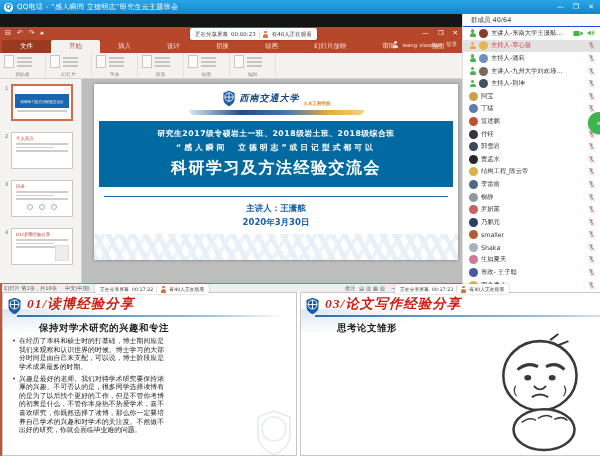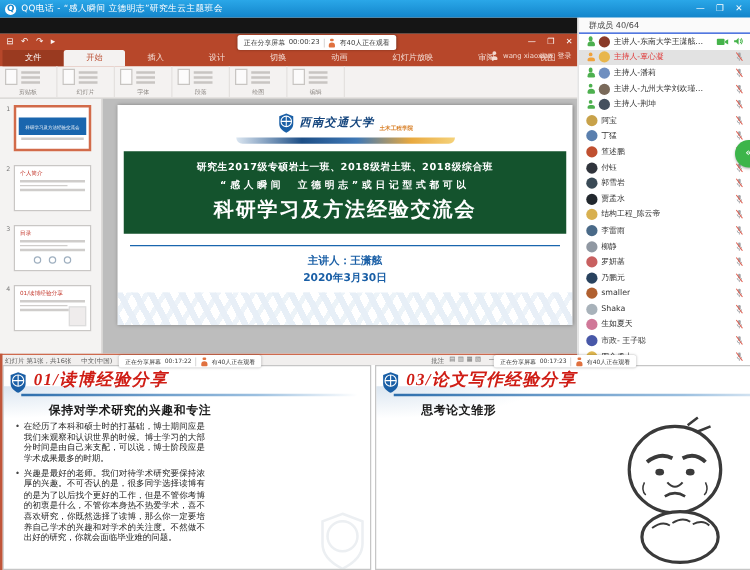--- a/index.html
+++ b/index.html
@@ -52,21 +52,21 @@
 .mt-dots{display:flex;gap:6px;justify-content:center;margin-top:4px}
 .mt-dots i{width:6px;height:6px;border:1px solid #9fb0c0;border-radius:50%}
 .mt-box{position:absolute;right:3px;bottom:3px;width:14px;height:16px;background:#efecec;border:1px solid #ddd}
 
 
 .slide{position:absolute;left:94px;top:5px;width:364px;height:176px;background:#fff;box-shadow:0 0 3px rgba(0,0,0,.35);overflow:hidden}
 .logo-row{display:flex;justify-content:center;align-items:center;gap:4px;margin-top:6px}
 .uni-name{font-family:"Liberation Serif","DejaVu Serif",serif;font-style:italic;font-weight:bold;font-size:9px;color:#14457d;letter-spacing:1px}
 .college{font-size:4.5px;color:#d9822b;font-weight:bold;align-self:flex-end;margin-bottom:1px}
 .swoosh{width:175px;height:5px;margin:3px auto 0;border-radius:0 0 8px 8px;background:linear-gradient(90deg,#dbe6f1 0%,#1d4e86 30%,#3f78b5 55%,#e9a93f 80%,#f5d27a 100%)}
-.banner{margin:6px 5px 0;background:#14532d;color:#fff;text-align:center;padding:7px 2px 8px}
+.banner{margin:6px 5px 0;background:#0369a1;color:#fff;text-align:center;padding:7px 2px 8px}
 .banner .l1{font-size:7.8px;font-weight:bold;letter-spacing:.5px}
 .banner .l2{font-size:7.8px;font-weight:bold;letter-spacing:3px;margin-top:3px}
 .banner .big{font-size:16px;font-weight:bold;letter-spacing:1.5px;margin-top:5px}
 .sl-div{margin:9px 10px 0;border-top:1.5px solid #1a66ae}
 .speaker{font-size:8.5px;font-weight:bold;color:#1a5fa6;text-align:center;margin-top:6px}
 .sl-date{font-size:8.5px;font-weight:bold;color:#1a5fa6;text-align:center;margin-top:2px}
 .mosaic{position:absolute;left:0;right:0;bottom:0;height:26px;opacity:.18;background:repeating-linear-gradient(62deg,#7fa8d4 0 5px,transparent 5px 11px),repeating-linear-gradient(-58deg,#9cbede 0 4px,transparent 4px 12px)}
 
 
 .ppt-status{position:absolute;left:0;top:256px;width:462px;height:9px;background:#f1efee;border-top:1px solid #cf6a4e;display:flex;align-items:center;font-size:5.2px;color:#5a5a5a;padding:0 4px;gap:8px;z-index:2}

